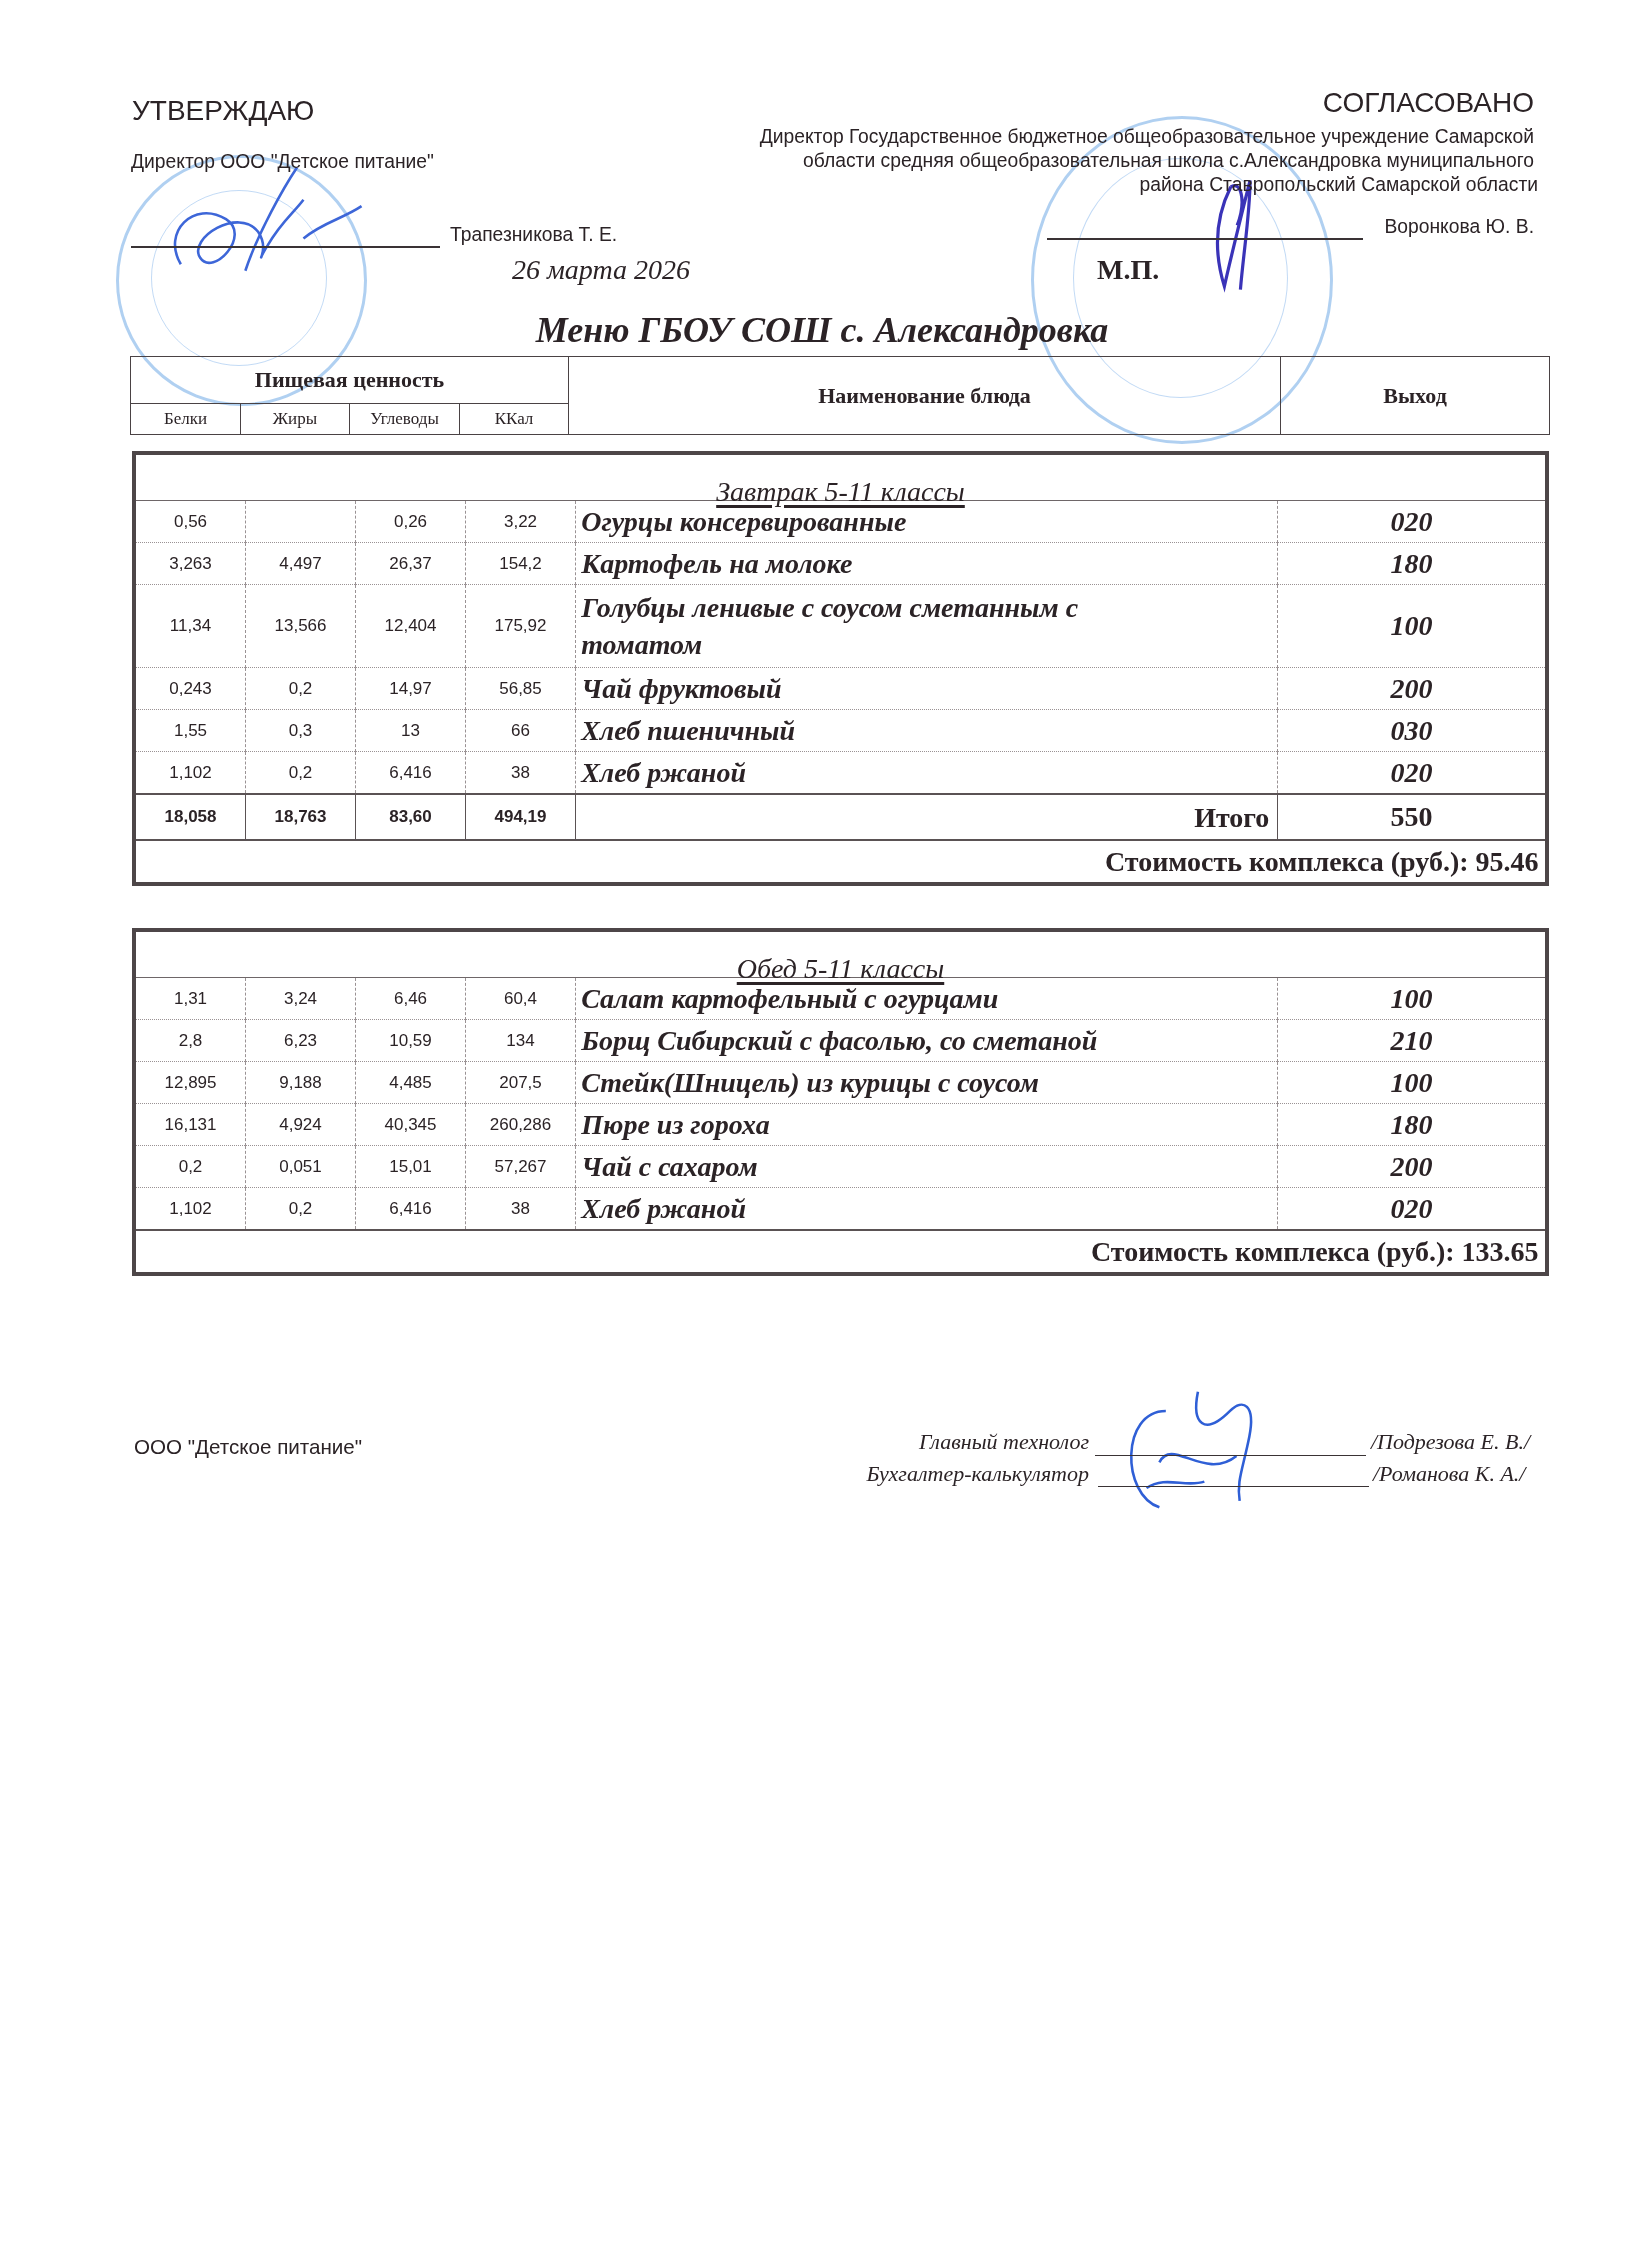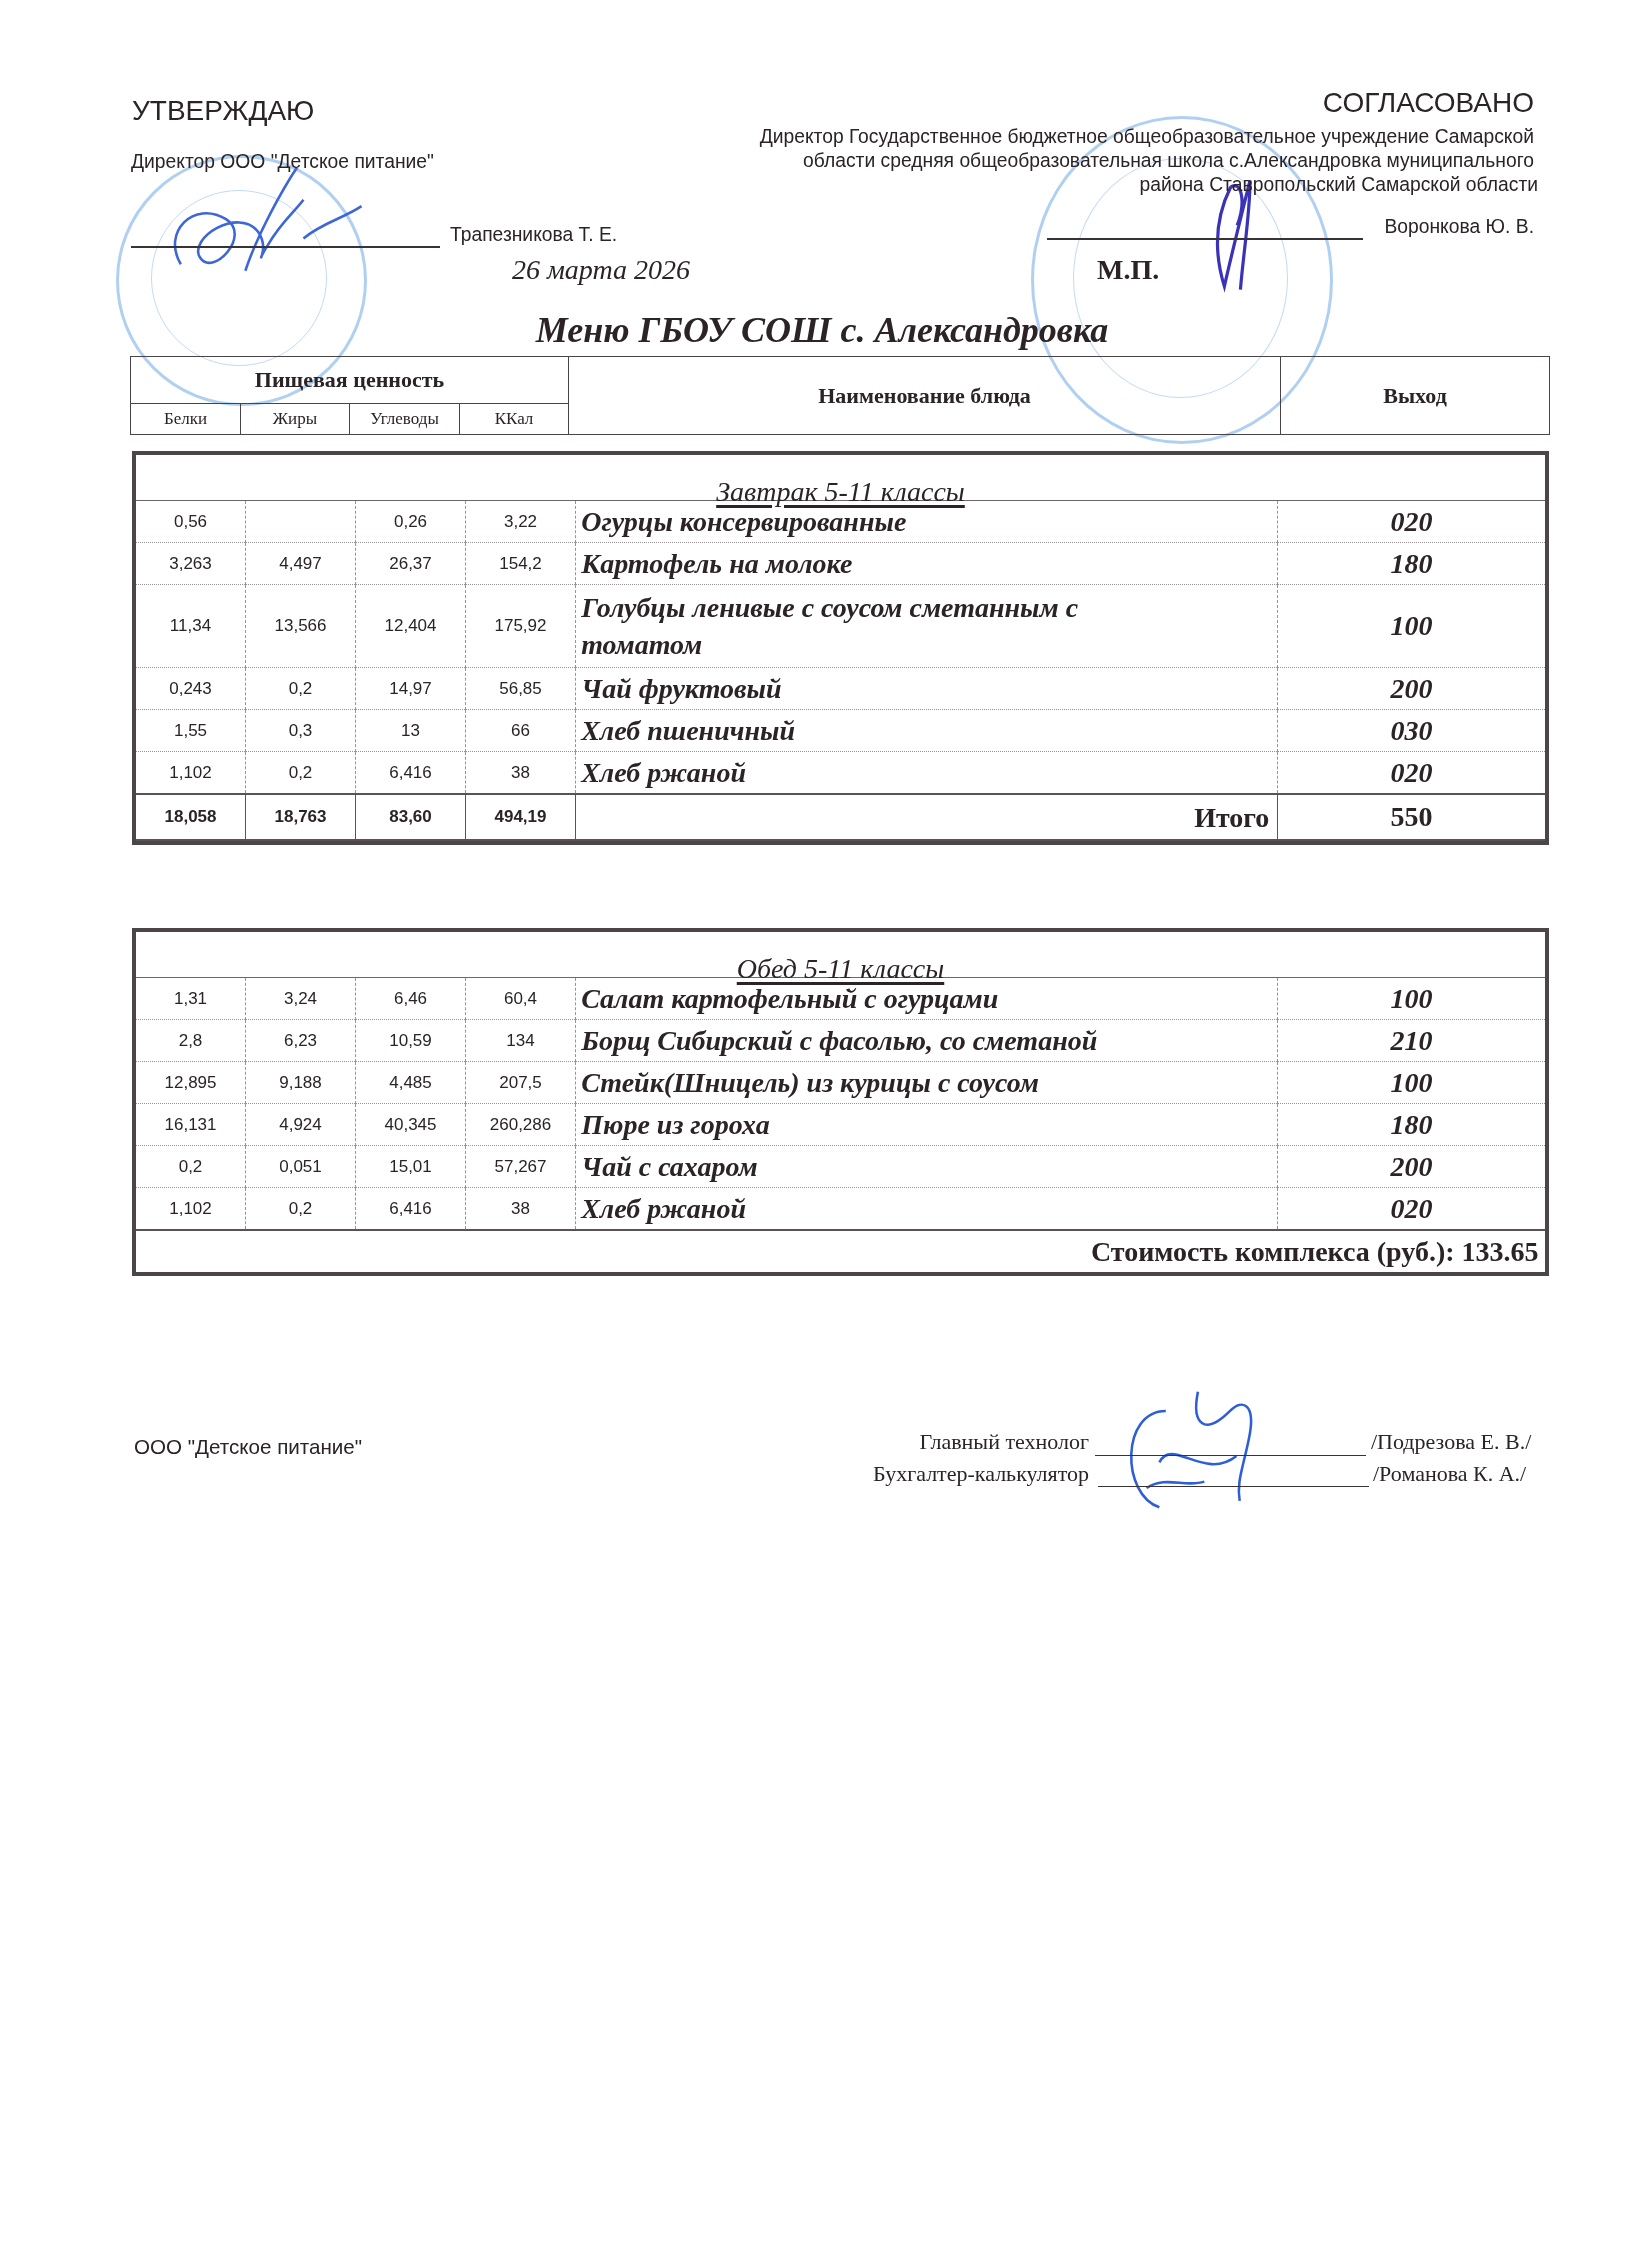--- a/index.html
+++ b/index.html
@@ -41,21 +41,21 @@
   .total .c-out { font-style: normal; }
   .cost { height: 41px; display: flex; align-items: center; justify-content: flex-end; padding-right: 6.4px; font-family: "Liberation Serif", serif; font-weight: bold; font-size: 28px; }
 
   
   .stamp { position: absolute; border-radius: 50%; border: 3.9px solid rgba(80,150,225,0.45); }
   .stamp-inner { position: absolute; border-radius: 50%; border: 1.9px solid rgba(80,150,225,0.35); }
   .signature { position: absolute; }
 
   
   .footer-org { font-family: "Liberation Sans", sans-serif; font-size: 20.6px; }
-  .footer-role { font-family: "Liberation Serif", serif; font-size: 22px; }
+  .footer-role { font-family: "Liberation Serif", serif; font-style: italic; font-size: 22px; }
 </style>
 </head>
 <body>
 
 <div class="stamp" style="left:116px; top:155px; width:245px; height:245px;"></div>
 <div class="stamp-inner" style="left:151px; top:190px; width:174px; height:174px;"></div>
 <div class="stamp" style="left:1031px; top:116px; width:296px; height:322px;"></div>
 <div class="stamp-inner" style="left:1073px; top:158px; width:213px; height:238px;"></div>
 
 <svg class="signature" style="left:155px; top:161px;" width="213" height="142" viewBox="0 0 330 220">
@@ -165,20 +165,21 @@
       <tr class="total">
         <td class="c-num">18,058</td>
         <td class="c-num">18,763</td>
         <td class="c-num">83,60</td>
         <td class="c-num">494,19</td>
         <td class="c-name">Итого</td>
         <td class="c-out">550</td>
       </tr>
     </tbody>
   </table>
+  <div class="cost">Стоимость комплекса (руб.): 95.46</div>
 </div>
 
 <div class="meal" style="top:928px;">
   <div class="meal-title">
       <span>Обед 5-11 классы</span>
     </div>
   <table>
     <tbody>
       <tr class="row">
         <td class="c-num">1,31</td>

